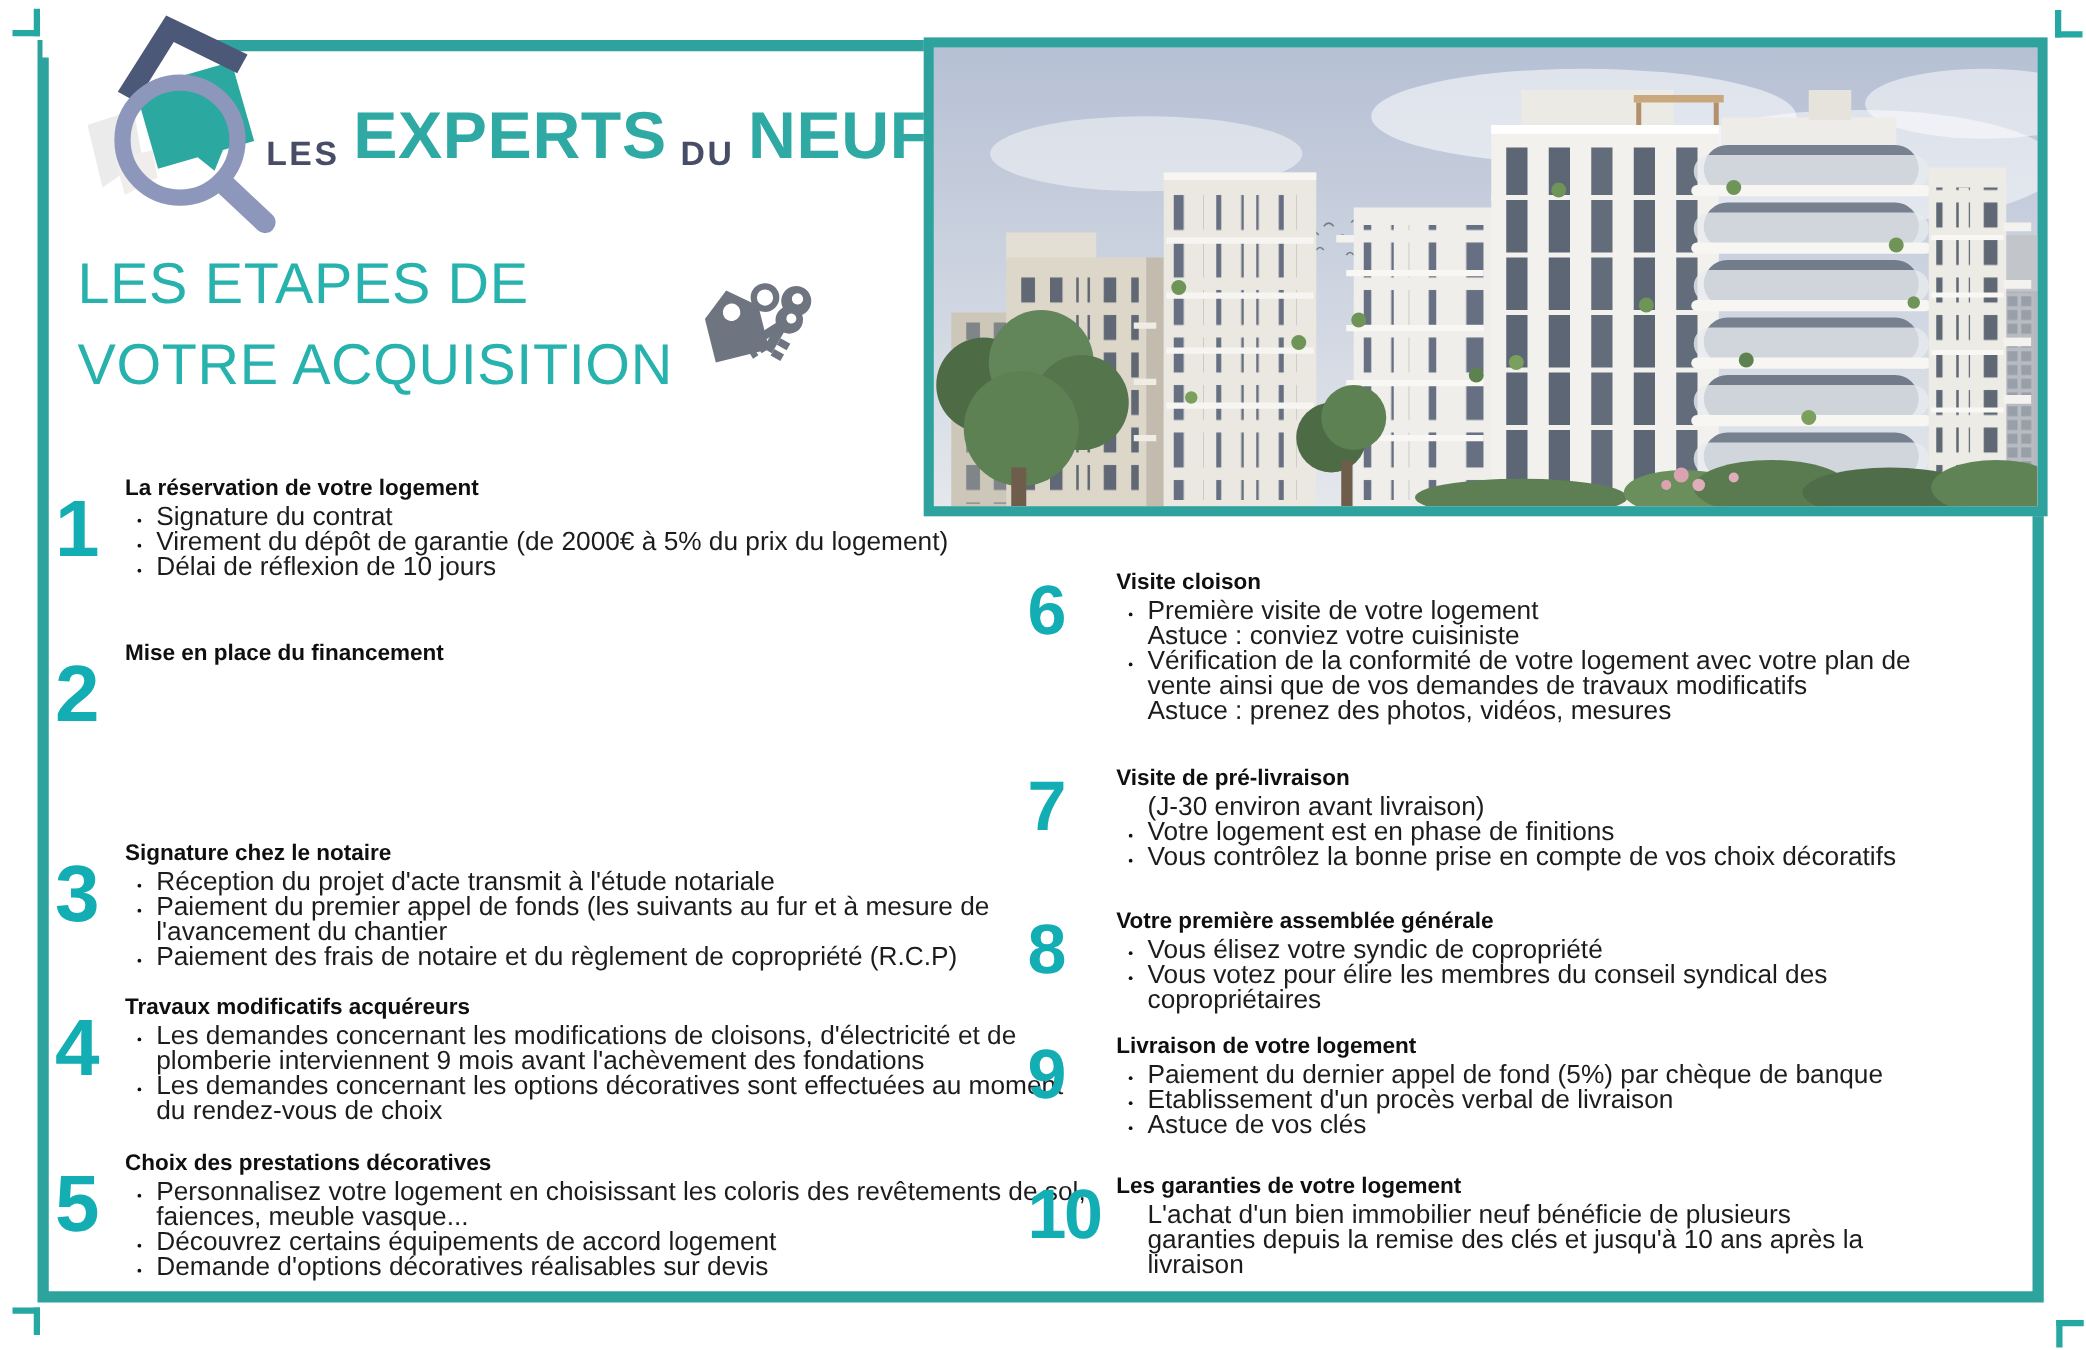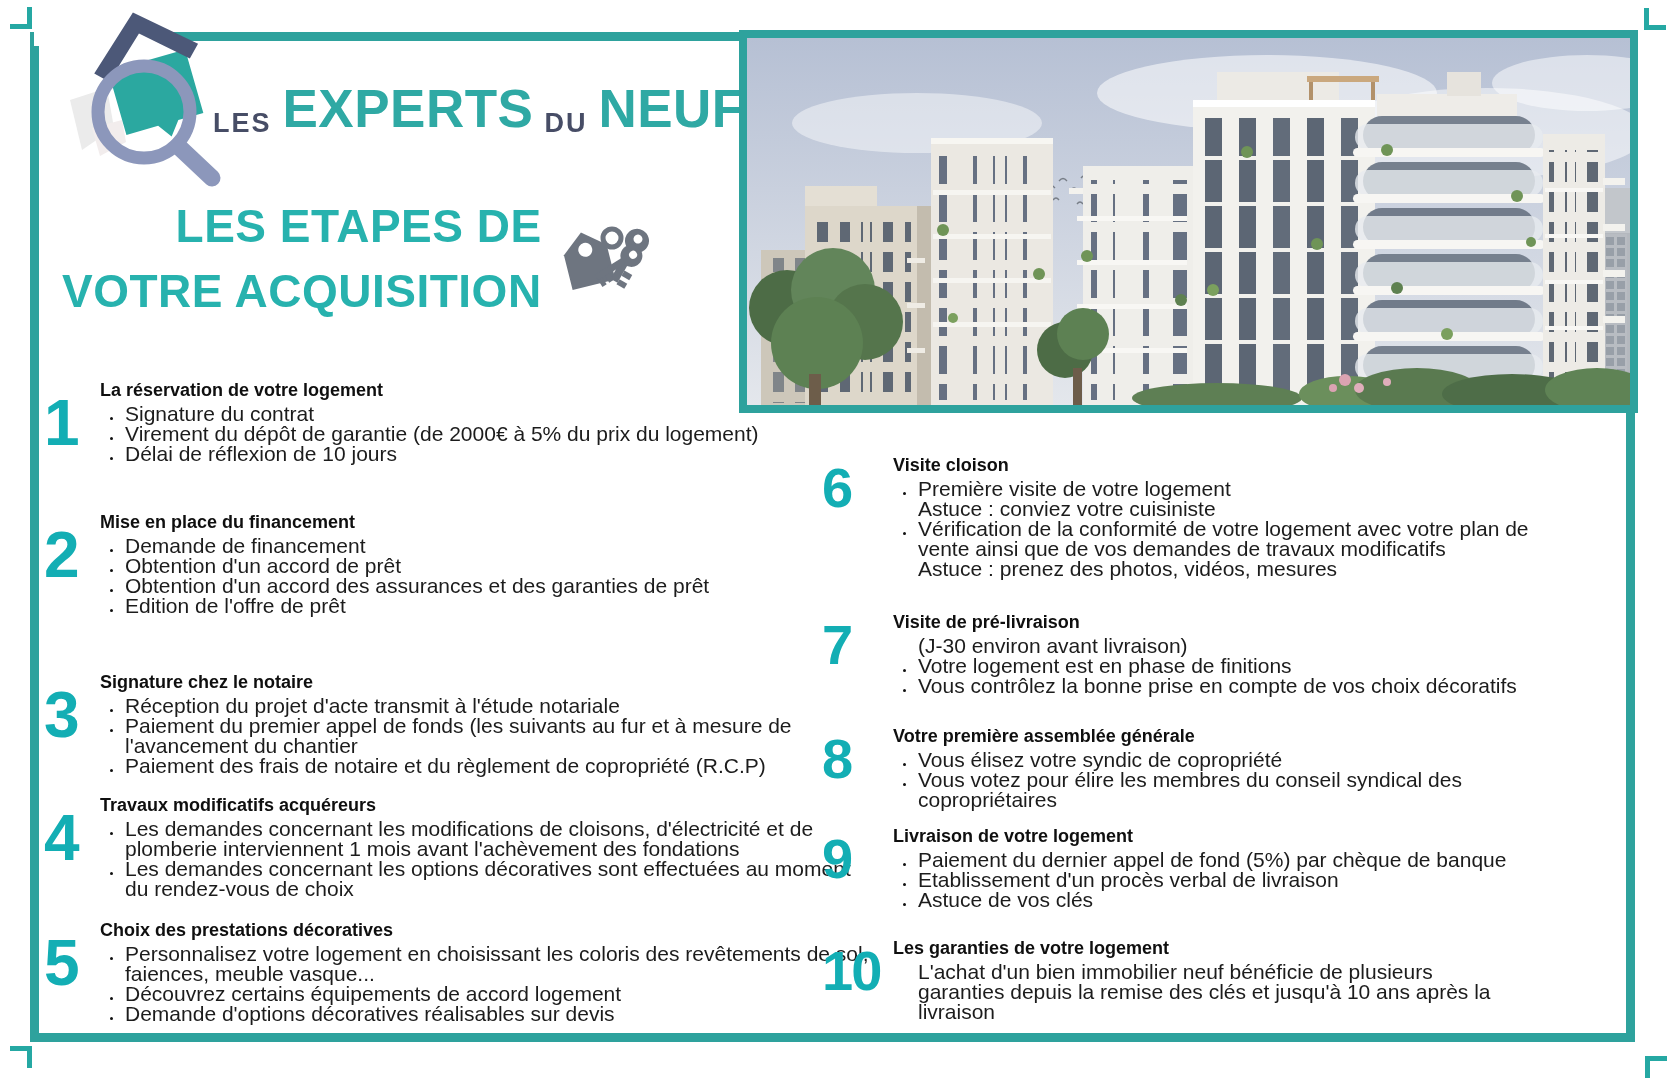--- a/index.html
+++ b/index.html
@@ -19,21 +19,21 @@
   .corner.br{left:1645px;top:1056px;border-top:5px solid #25a8a3;border-left:5px solid #25a8a3;}
 
   
   .logo{position:absolute;left:52px;top:0px;width:190px;height:192px;}
   .brand{position:absolute;left:213px;top:78px;display:flex;align-items:flex-end;gap:11px;white-space:nowrap;}
   .brand .bsmall{font-size:27px;font-weight:600;color:#474d66;letter-spacing:2px;}
   .brand .bbig{font-size:53px;font-weight:700;color:#2fa9a4;letter-spacing:0.5px;}
 
   
   .main-title{position:absolute;left:62px;top:194px;font-size:46px;line-height:65px;
-              font-weight:700;color:#27b2ae;letter-spacing:0.5px;text-align:right;}
+              font-weight:400;color:#27b2ae;letter-spacing:0.5px;}
 
   .keys{position:absolute;left:556px;top:216px;}
 
   
   .photo{position:absolute;left:739px;top:30px;width:899px;height:383px;
          border:8px solid #2ea29d;box-sizing:border-box;background:#c7cfdd;overflow:hidden;}
 
   
   .step{position:absolute;display:flex;}
   .step .num{flex:0 0 56px;font-weight:700;color:#13aeb4;line-height:0.88;letter-spacing:-2px;}
@@ -303,47 +303,41 @@
             <li>Virement du dépôt de garantie (de 2000€ à 5% du prix du logement)</li>
             <li>Délai de réflexion de 10 jours</li>
           </ul>
       </div>
     </div>
 
     <div class="step s2">
       <div class="num">2</div>
       <div class="step-body">
         <div class="step-title">Mise en place du financement</div>
-        <ul class="step-items">
-            <li>Demande de financement</li>
-            <li>Obtention d'un accord de prêt</li>
-            <li>Obtention d'un accord des assurances et des garanties de prêt</li>
-            <li>Edition de l'offre de prêt</li>
-          </ul>
       </div>
     </div>
 
     <div class="step s3">
       <div class="num">3</div>
       <div class="step-body">
         <div class="step-title">Signature chez le notaire</div>
         <ul class="step-items">
             <li>Réception du projet d'acte transmit à l'étude notariale</li>
             <li>Paiement du premier appel de fonds (les suivants au fur et à mesure de l'avancement du chantier</li>
             <li>Paiement des frais de notaire et du règlement de copropriété (R.C.P)</li>
           </ul>
       </div>
     </div>
 
     <div class="step s4">
       <div class="num">4</div>
       <div class="step-body">
         <div class="step-title">Travaux modificatifs acquéreurs</div>
         <ul class="step-items">
-            <li>Les demandes concernant les modifications de cloisons, d'électricité et de plomberie interviennent 1 mois avant l'achèvement des fondations</li>
+            <li>Les demandes concernant les modifications de cloisons, d'électricité et de plomberie interviennent 9 mois avant l'achèvement des fondations</li>
             <li>Les demandes concernant les options décoratives sont effectuées au moment du rendez-vous de choix</li>
           </ul>
       </div>
     </div>
 
     <div class="step s5">
       <div class="num">5</div>
       <div class="step-body">
         <div class="step-title">Choix des prestations décoratives</div>
         <ul class="step-items">

